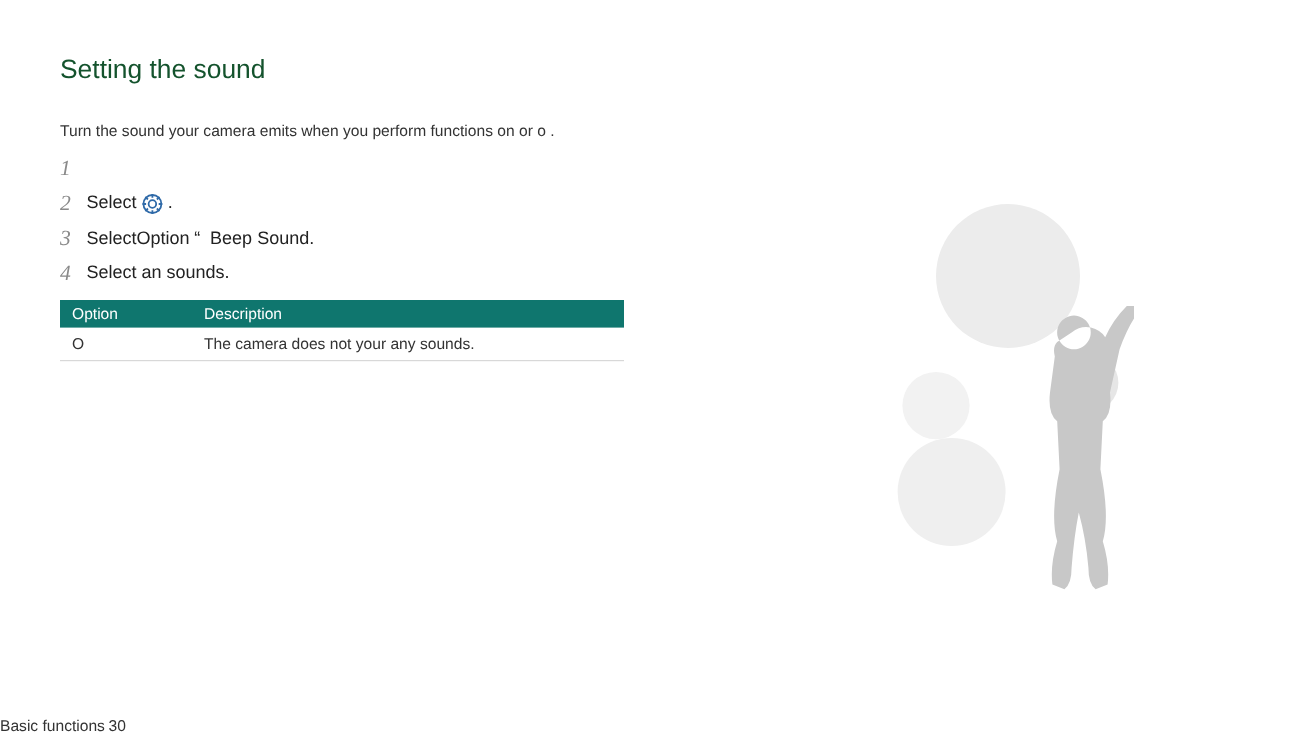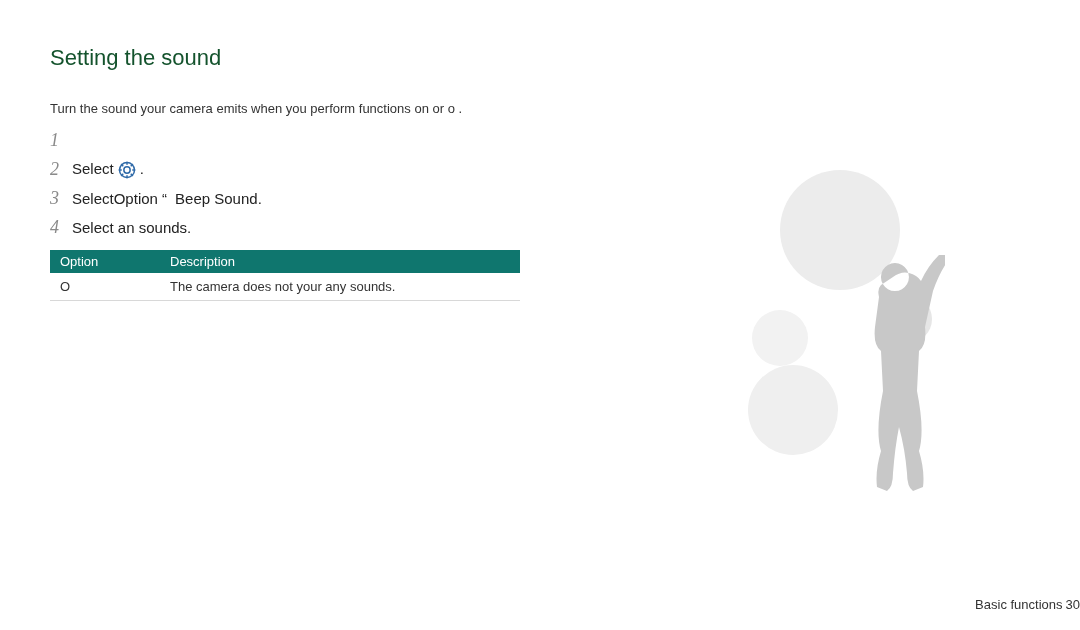--- a/index.html
+++ b/index.html
@@ -86,21 +86,21 @@
   table.opt-table td {
     padding: 6px 10px;
     border-bottom: 1px solid #d8d8d8;
     color: #333;
   }
   .footer {
     position: absolute;
     bottom: 18px;
     left: 0;
     width: 100%;
-    text-align: right;
+    text-align: left;
     font-size: 13px;
     color: #333;
   }
   .footer .pg { margin-left: 3px; }
   
   .art {
     position: absolute;
     right: 60px;
     bottom: 90px;
     width: 320px;

